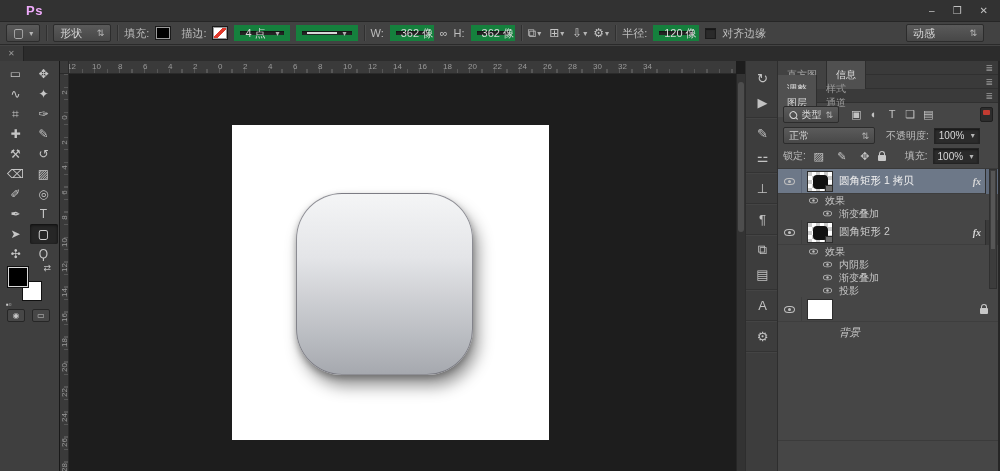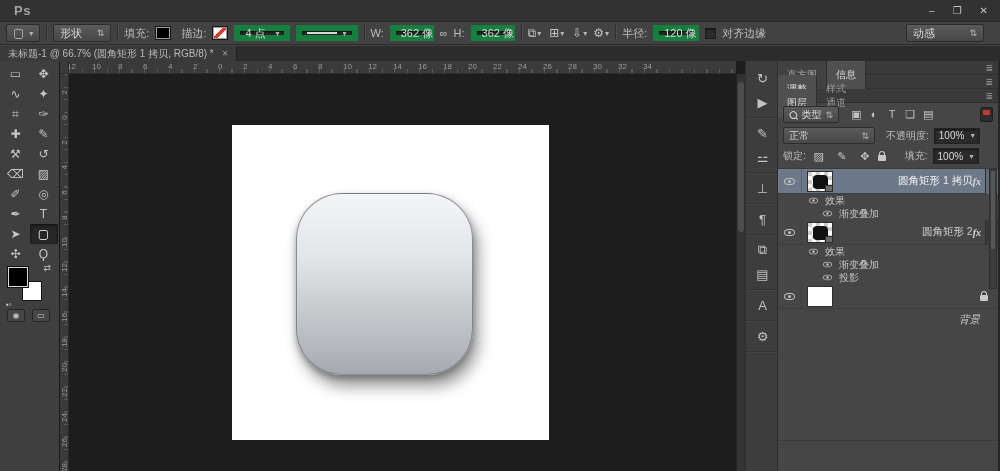--- a/index.html
+++ b/index.html
@@ -1,21 +1,21 @@
 <!DOCTYPE html>
 <html><head>
 <meta charset="utf-8">
 <style>
   html,body{margin:0;padding:0;background:#1d1d1d;}
   *{box-sizing:border-box;font-family:"Liberation Sans","DejaVu Sans",sans-serif;}
   #app{position:relative;width:1000px;height:471px;background:#434343;overflow:hidden;color:#c8c8c8;font-size:11px;-webkit-user-select:none;user-select:none;}
 
   
   #menubar{position:absolute;left:0;top:0;width:1000px;height:22px;background:#323232;border-bottom:1px solid #262626;display:flex;align-items:center;}
-  #ps-logo{color:#a3a3a3;font-weight:bold;font-size:13px;margin:0 14px 0 14px;letter-spacing:0.5px;}
+  #ps-logo{color:#f0abfc;font-weight:bold;font-size:13px;margin:0 14px 0 26px;letter-spacing:0.5px;}
   #menu-items{display:flex;align-items:center;height:100%;}
   .menu-item{padding:0 11px;line-height:22px;color:#cfcfcf;font-size:11px;cursor:default;}
   #win-controls{margin-left:auto;display:flex;align-items:center;gap:18px;padding-right:12px;color:#c0c0c0;font-size:10px;}
   #win-controls span{cursor:default;}
 
   
   #optionsbar{position:absolute;left:0;top:22px;width:1000px;height:23px;background:#424242;border-bottom:1px solid #2a2a2a;display:flex;align-items:center;gap:6px;padding:0 6px;white-space:nowrap;}
   .vsep{width:1px;height:16px;background:#303030;box-shadow:1px 0 0 rgba(255,255,255,0.06);flex:0 0 auto;}
   .lbl{color:#bdbdbd;font-size:11px;}
   .fld{background:#262626;border:6px solid #15803d;box-shadow:inset 0 1px 2px rgba(0,0,0,.6);color:#d8d8d8;padding:1px 5px;font-size:11px;height:16px;display:inline-flex;align-items:center;}
@@ -96,21 +96,21 @@
   #layers-list{position:relative;flex:1 1 auto;overflow:hidden;}
   .layer-row{height:25px;display:flex;align-items:center;border-bottom:1px solid #3e3e3e;position:relative;}
   .layer-row.selected{background:#6d7888;}
   .layer-row.selected .lname{color:#f0f0f0;}
   .eyebox{width:24px;display:flex;align-items:center;justify-content:center;border-right:1px solid #3e3e3e;align-self:stretch;flex:0 0 auto;}
   .layer-row.selected .eyebox{border-right-color:#5d6678;}
   .thumb{width:26px;height:21px;margin:0 6px 0 5px;border:1px solid #2d2d2d;position:relative;flex:0 0 auto;background:#fff;}
   .thumb.checker{background:repeating-conic-gradient(#ffffff 0 25%,#cdcdcd 0 50%) 0 0/8px 8px;}
   .thumb-shape{position:absolute;left:5px;top:3px;width:15px;height:14px;background:#111;border-radius:4px;}
   .thumb-badge{position:absolute;right:-1px;bottom:-1px;width:8px;height:7px;background:#6a6a6a;border:1px solid #2d2d2d;}
-  .lname{color:#cccccc;font-size:10.5px;flex:1 1 auto;white-space:nowrap;overflow:hidden;text-align:right;}
+  .lname{color:#cccccc;font-size:10.5px;flex:1 1 auto;white-space:nowrap;overflow:hidden;}
   .lname.bg{font-style:italic;margin-top:48px;}
   .fx-mark{font-style:italic;font-weight:bold;color:#d8d8d8;font-size:10px;margin-right:4px;font-family:"Liberation Serif","DejaVu Serif",serif;}
   .collapse-box{width:13px;height:25px;background:#3a3a3a;border-left:1px solid #2e2e2e;display:flex;align-items:center;justify-content:center;color:#9d9d9d;font-size:8px;flex:0 0 auto;}
   .layer-row.selected .collapse-box{background:#5f6a7b;}
   .fxrow{height:13px;display:flex;align-items:center;gap:6px;color:#c4c4c4;font-size:10px;}
   .fxrow .feye{margin-left:30px;transform:scale(.8);}
   .fxrow.item .feye{margin-left:44px;}
   .bg-lock{margin-left:auto;margin-right:10px;}
   #layers-scroll{position:absolute;right:1px;top:0;width:8px;height:120px;background:#3c3c3c;border:1px solid #303030;}
   #layers-scroll-thumb{position:absolute;left:1px;right:1px;top:1px;height:78px;background:#565656;}
@@ -181,21 +181,20 @@
     <span class="checkbox"></span>
     <span class="lbl">对齐边缘</span>
     <span class="btn3d" id="workspace-btn">
       <span>动感</span>
       <span class="updown">⇅</span>
     </span>
   </div>
 
   <div id="tabbar">
     <div id="doc-tab">
-      <span id="doc-tab-title">未标题-1 @ 66.7% (圆角矩形 1 拷贝, RGB/8) *</span>
       <span id="doc-tab-close">✕</span>
     </div>
   </div>
 
   <div id="main">
 
     <div id="toolbar">
       <div id="tools-grid">
           <div class="tool">
             <span class="tool-glyph">▭</span>
@@ -468,20 +467,24 @@
             <span class="lname">圆角矩形 2</span>
             <span class="fx-mark">fx</span>
             <span class="collapse-box">▴</span>
           </div>
           <div class="fxrow">
             <span class="eye feye"></span>
             <span>效果</span>
           </div>
           <div class="fxrow item">
             <span class="eye feye"></span>
+            <span>内阴影</span>
+          </div>
+          <div class="fxrow item">
+            <span class="eye feye"></span>
             <span>渐变叠加</span>
           </div>
           <div class="fxrow item">
             <span class="eye feye"></span>
             <span>投影</span>
           </div>
           <div class="layer-row">
             <span class="eyebox">
               <span class="eye"></span>
             </span>

